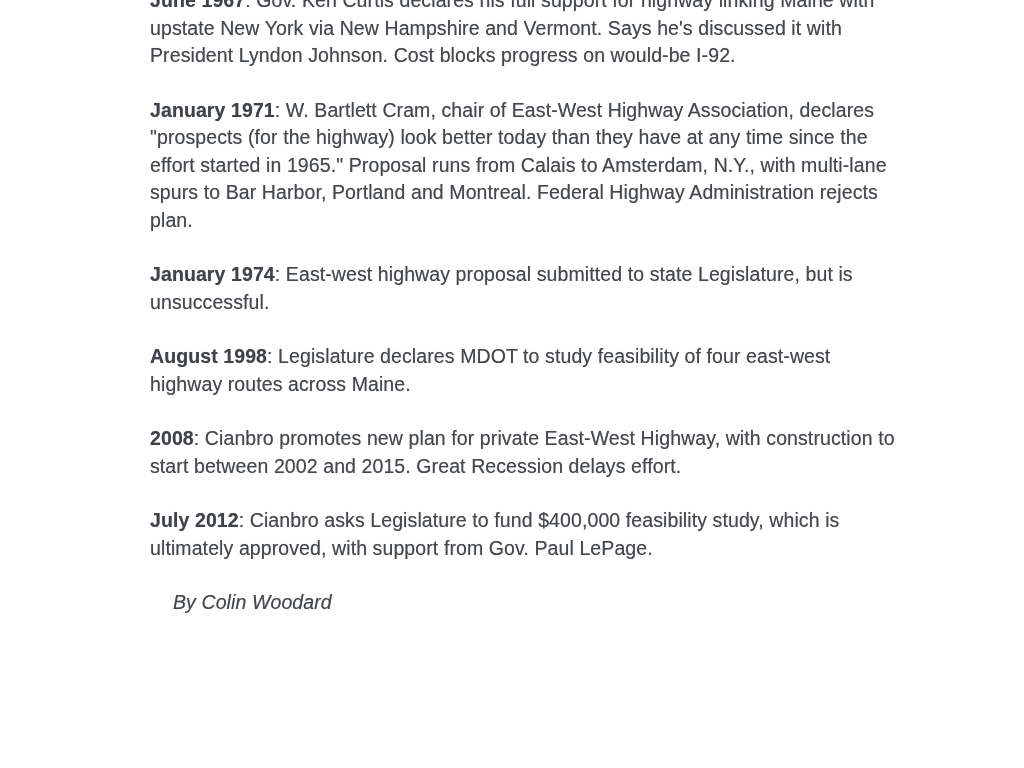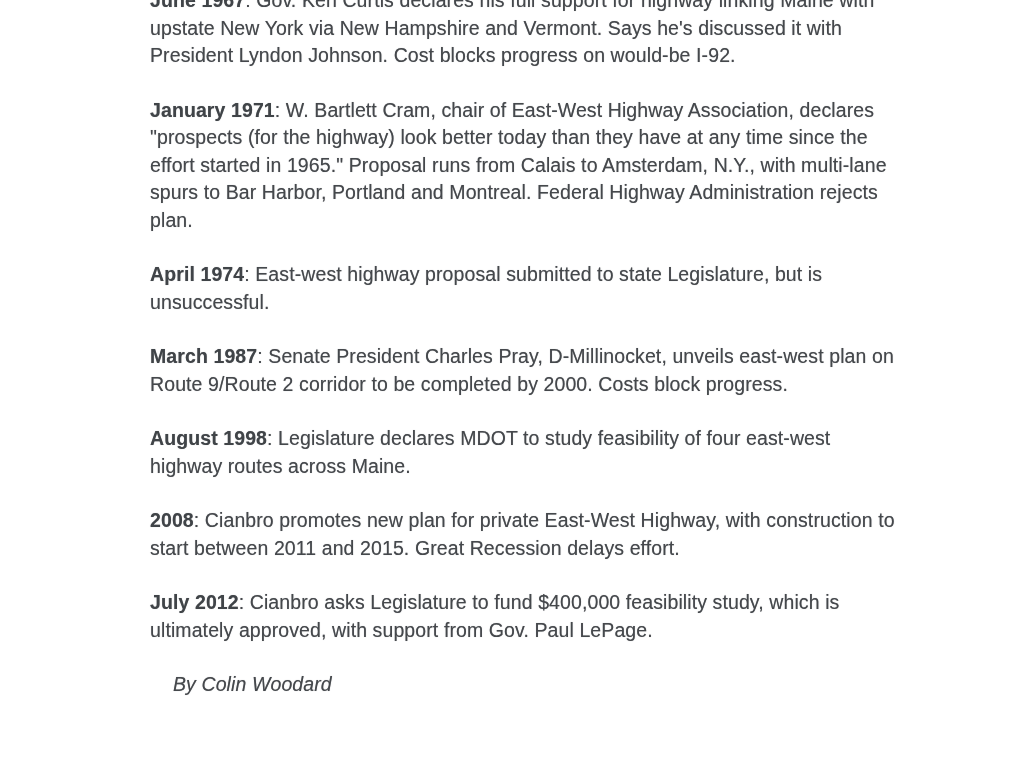--- a/index.html
+++ b/index.html
@@ -40,26 +40,25 @@
 </style>
 </head>
 <body>
 
 <div class="page">
 
   <p class="entry"><strong>June 1967</strong><span>: Gov. Ken Curtis declares his full support for highway linking Maine with upstate New York via New Hampshire and Vermont. Says he's discussed it with President Lyndon Johnson. Cost blocks progress on would-be I-92.</span></p>
 
   <p class="entry"><strong>January 1971</strong><span>: W. Bartlett Cram, chair of East-West Highway Association, declares "prospects (for the highway) look better today than they have at any time since the effort started in 1965." Proposal runs from Calais to Amsterdam, N.Y., with multi-lane spurs to Bar Harbor, Portland and Montreal. Federal Highway Administration rejects plan.</span></p>
 
-  <p class="entry"><strong>April 1974</strong><span>: East-west highway proposal submitted to state Legislature, but is unsuccessful.</span></p>
+  <p class="entry"><strong>January 1974</strong><span>: East-west highway proposal submitted to state Legislature, but is unsuccessful.</span></p>
 
-  <p class="entry"><strong>March 1987</strong><span>: Senate President Charles Pray, D-Millinocket, unveils east-west plan on Route 9/Route 2 corridor to be completed by 2000. Costs block progress.</span></p>
 
   <p class="entry"><strong>August 1998</strong><span>: Legislature declares MDOT to study feasibility of four east-west highway routes across Maine.</span></p>
 
 
-  <p class="entry"><strong>2008</strong><span>: Cianbro promotes new plan for private East-West Highway, with construction to start between 2011 and 2015. Great Recession delays effort.</span></p>
+  <p class="entry"><strong>2008</strong><span>: Cianbro promotes new plan for private East-West Highway, with construction to start between 2002 and 2015. Great Recession delays effort.</span></p>
 
   <p class="entry"><strong>July 2012</strong><span>: Cianbro asks Legislature to fund $400,000 feasibility study, which is ultimately approved, with support from Gov. Paul LePage.</span></p>
 
   <p class="byline">By Colin Woodard</p>
 
 </div>
 
 </body></html>

